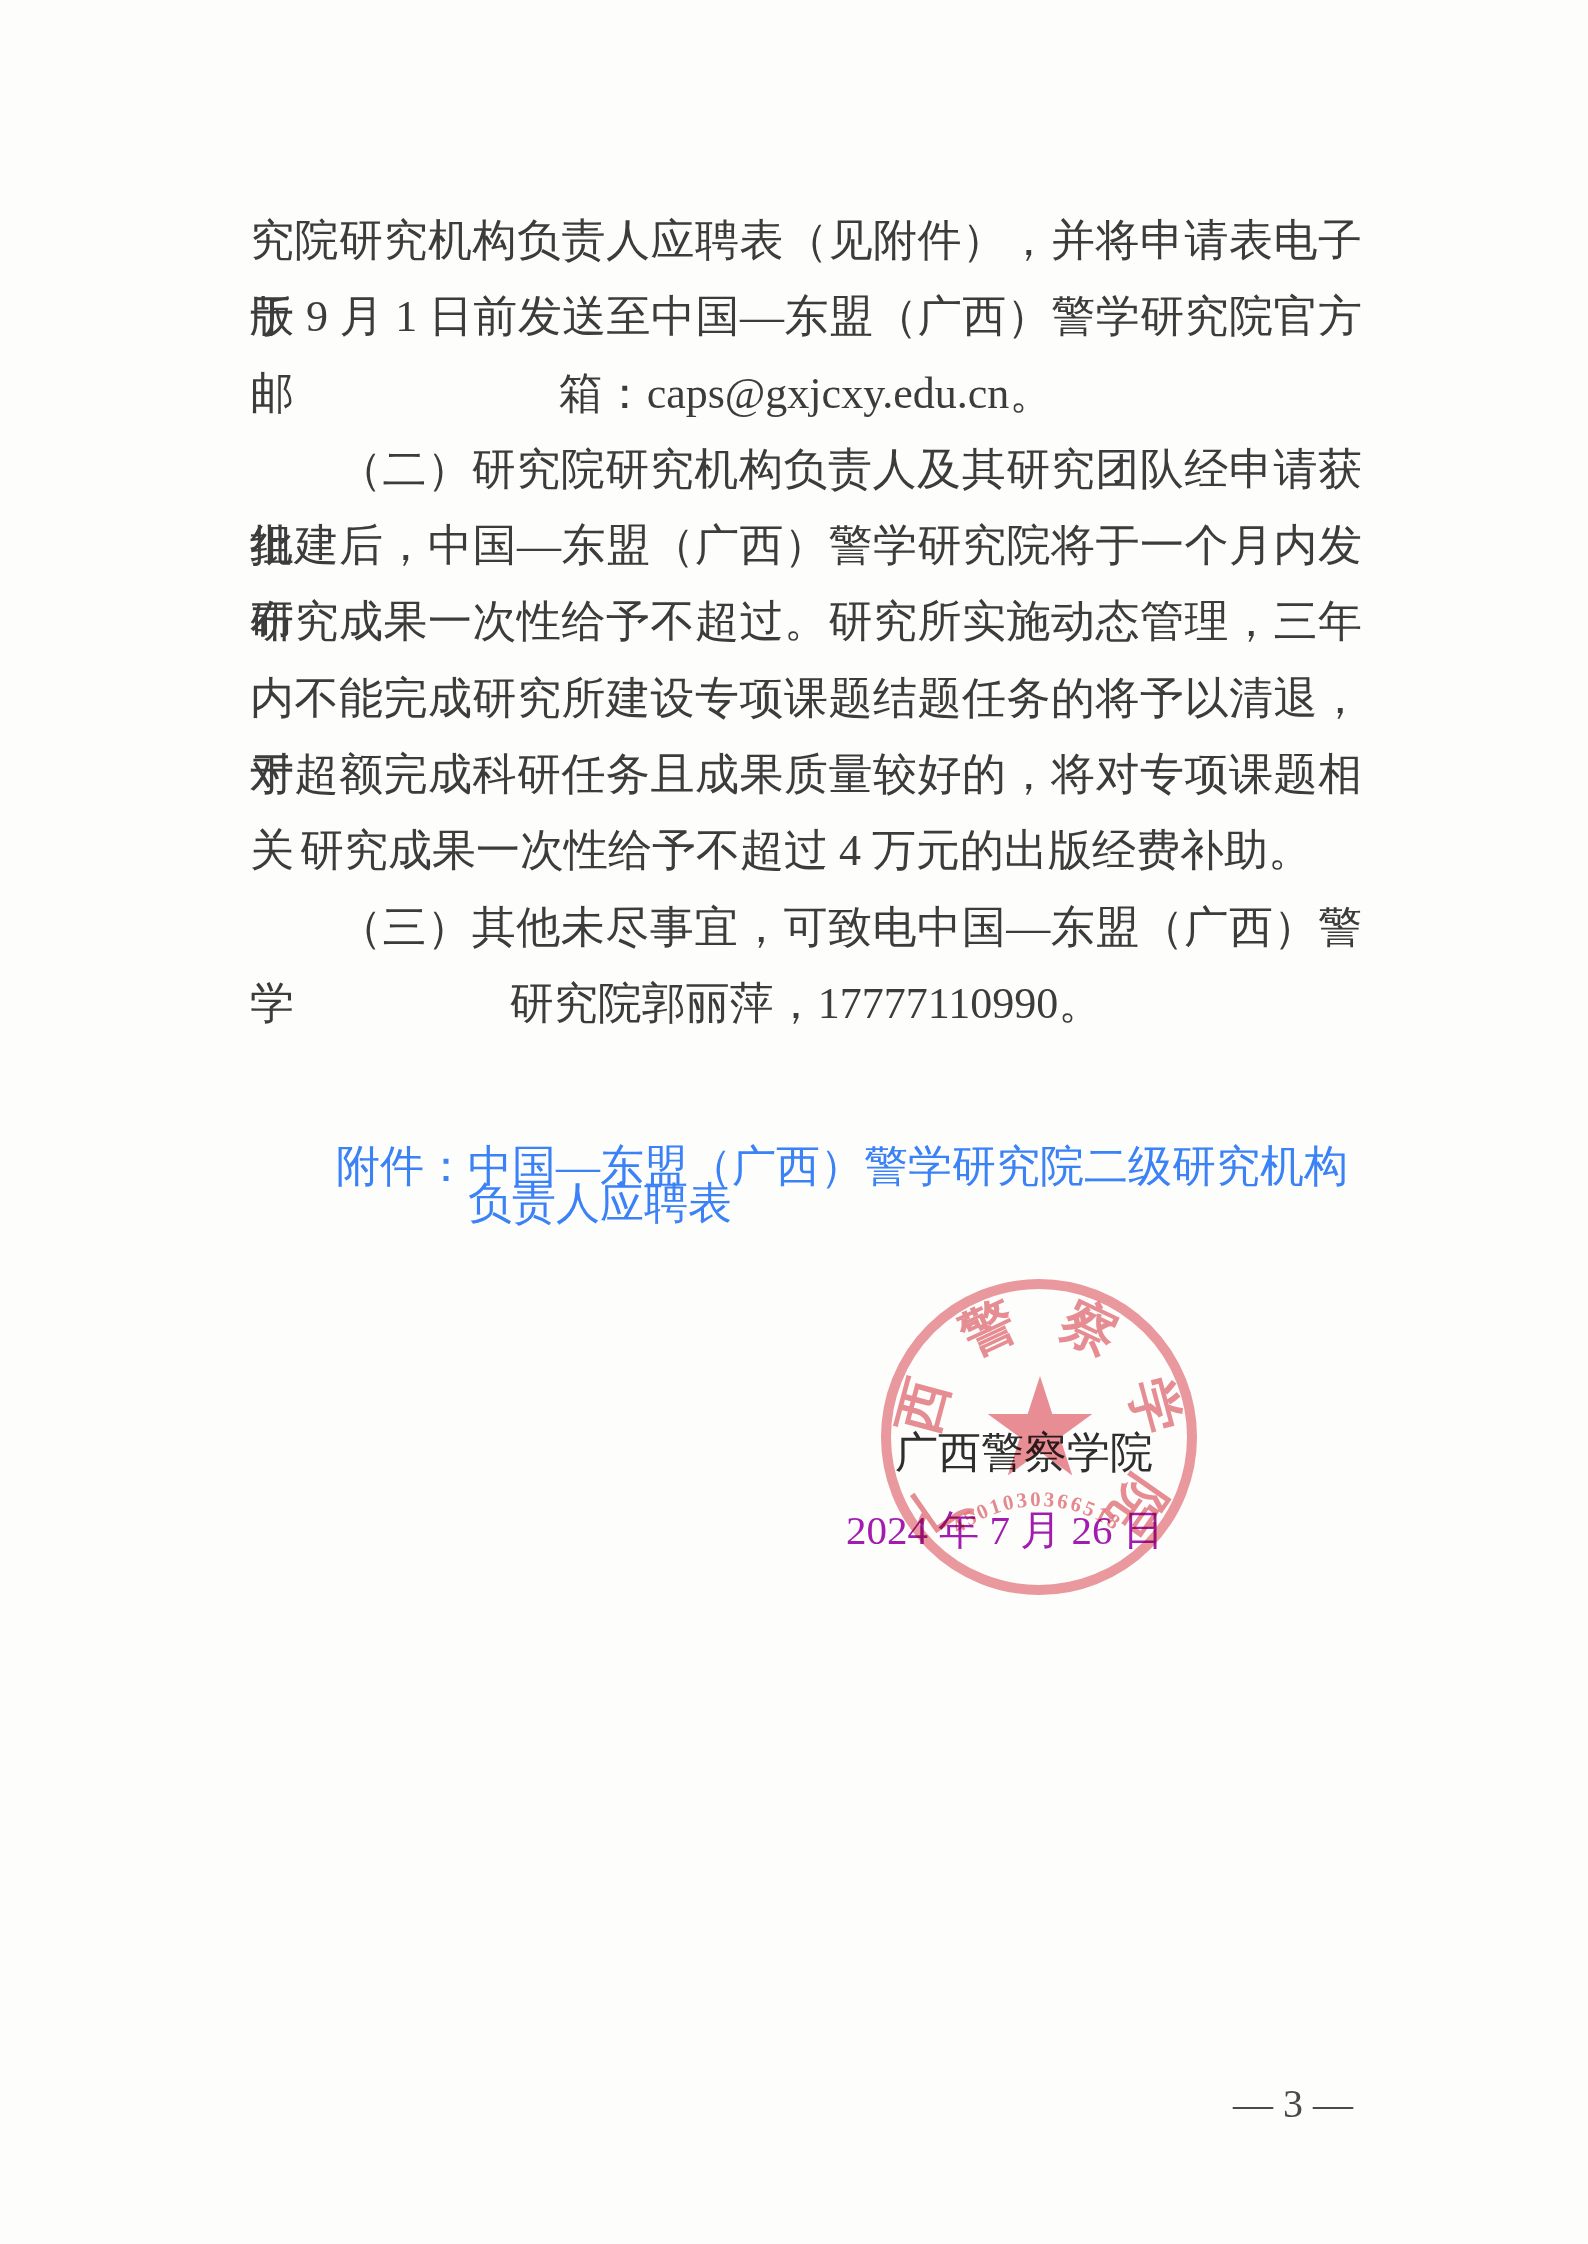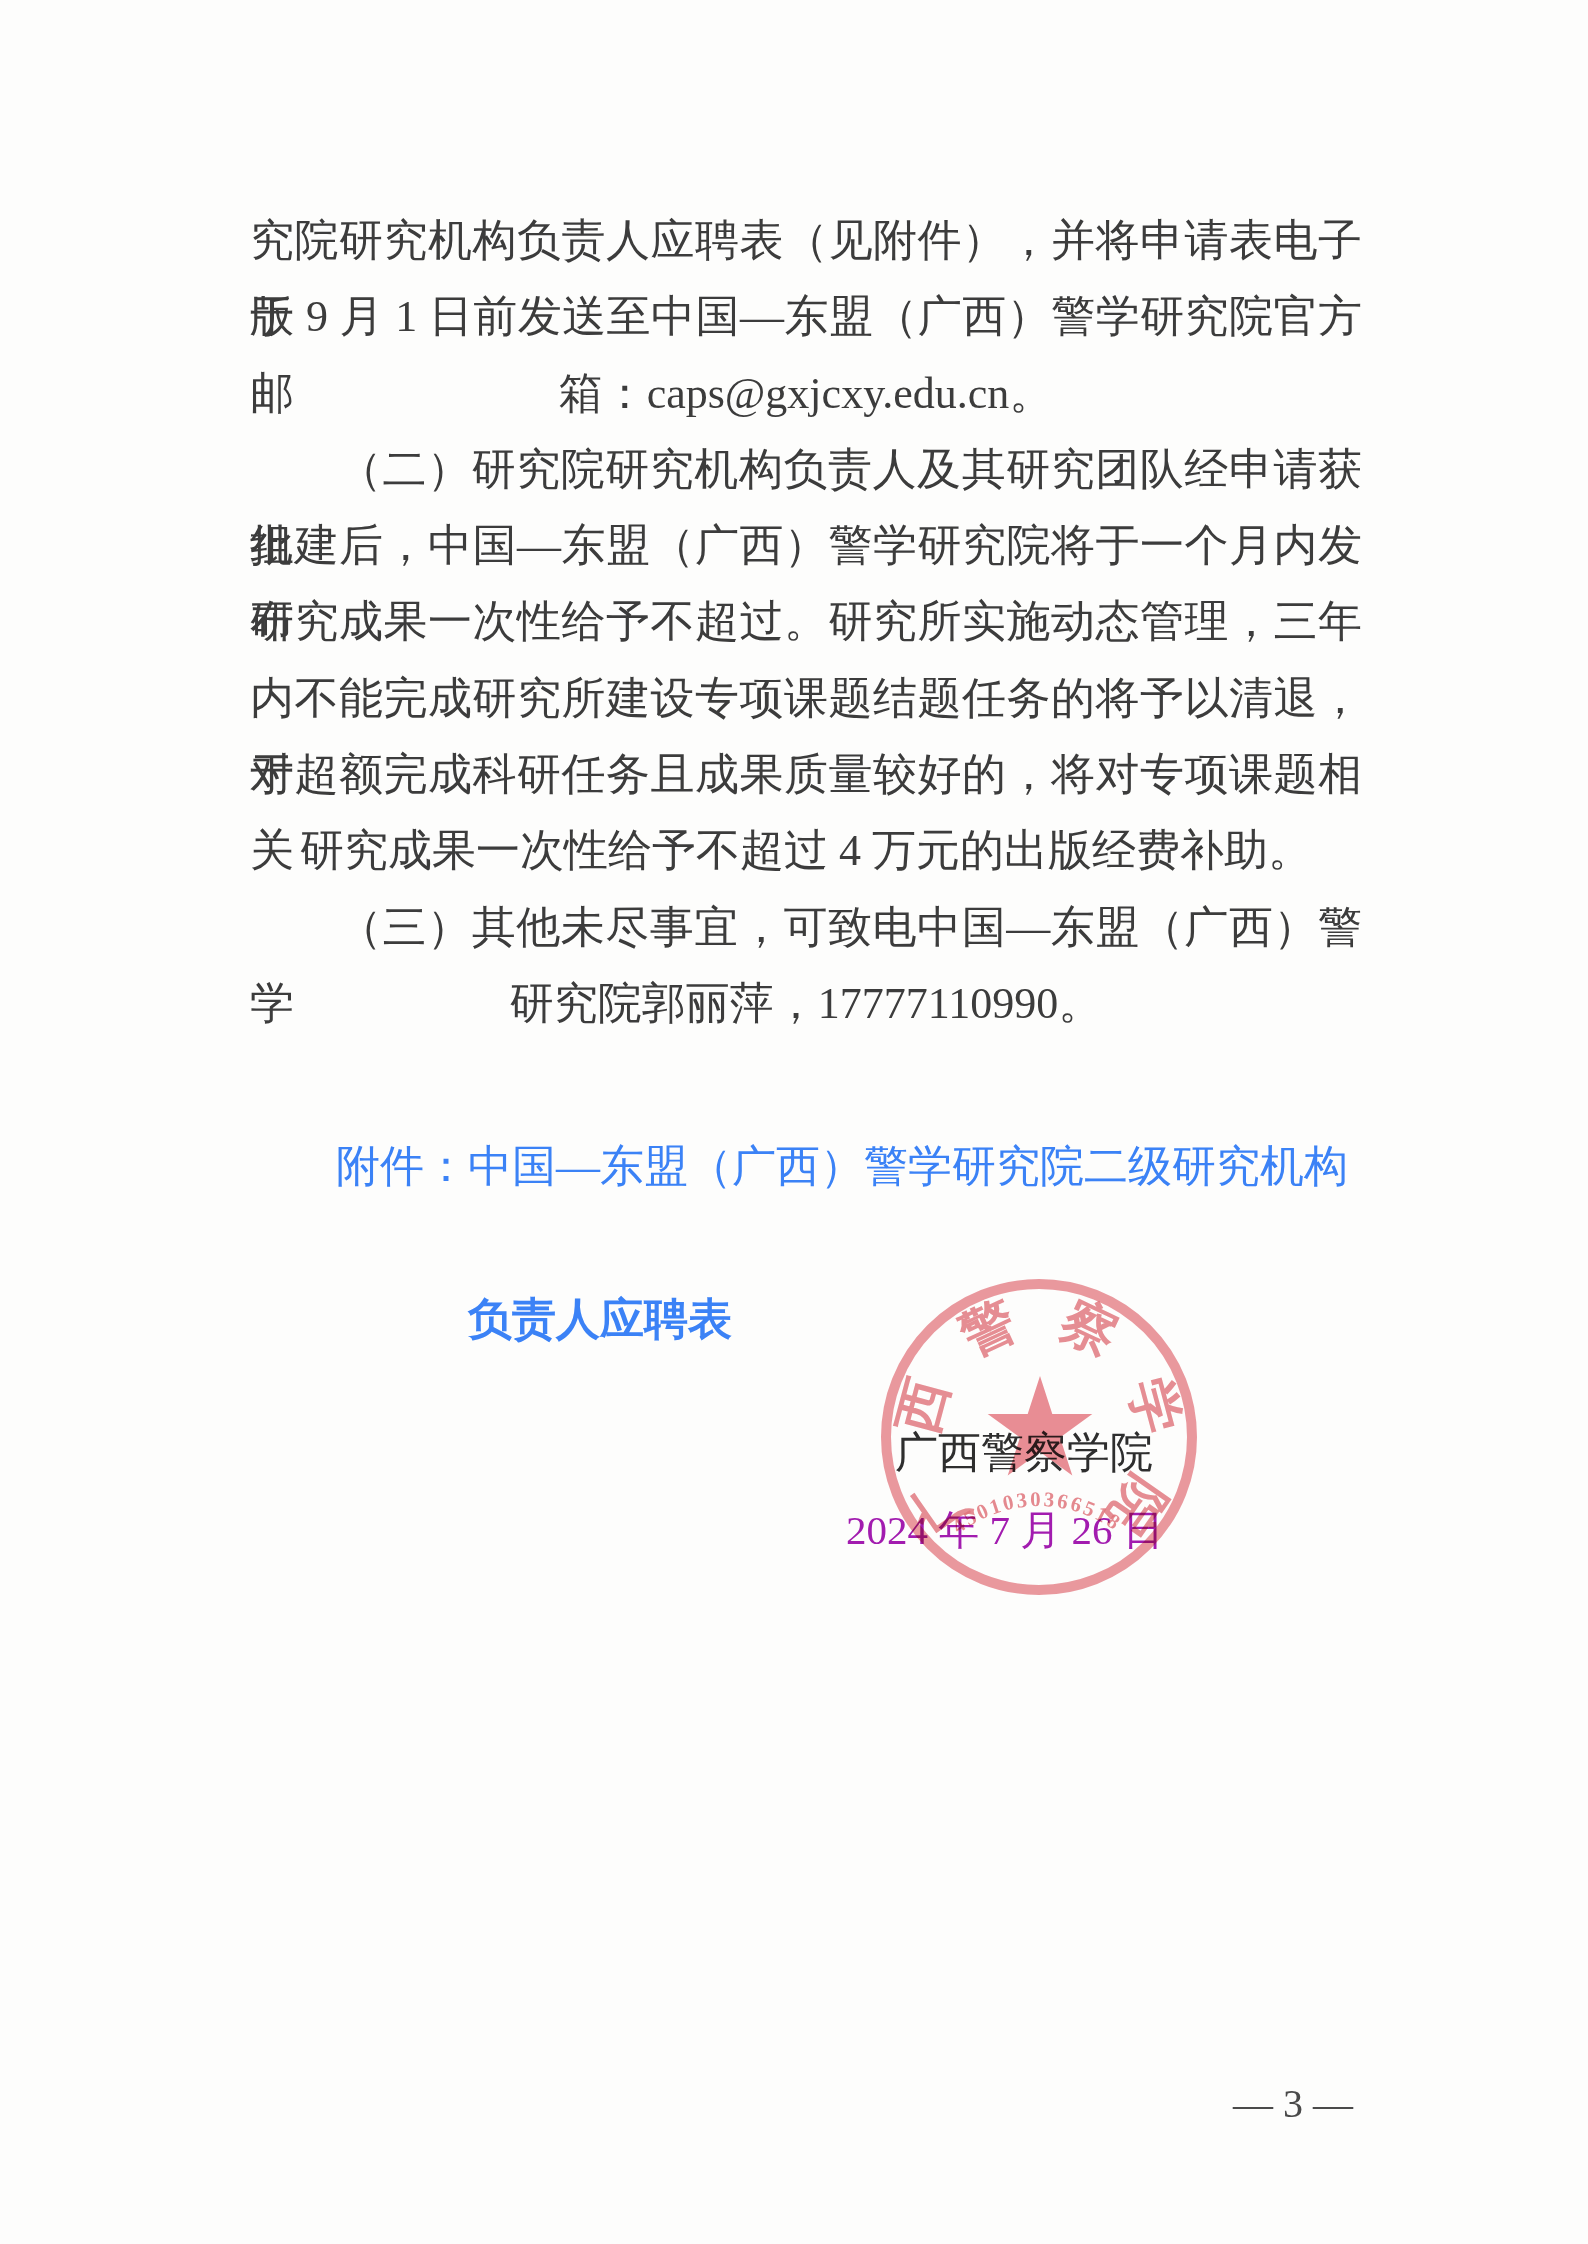--- a/index.html
+++ b/index.html
@@ -33,21 +33,21 @@
   .bline.indent{ text-indent:88px; }
   
   .attach-line{
     position:absolute;
     font-size:44px;
     line-height:44px;
     color:#3b82f6;
     white-space:nowrap;
   }
   #attach1{ left:336px; top:1145px; }
-  #attach2{ left:468px; top:1298px;font-weight:bold; }
+  #attach2{ left:468px; top:1182px; }
   
   .sig-org{
     position:absolute;
     left:895px; top:1430px;
     font-size:43px; line-height:46px;
     letter-spacing:0px;
     color:#2e2e2e;
     white-space:nowrap;
   }
   .sig-date{

